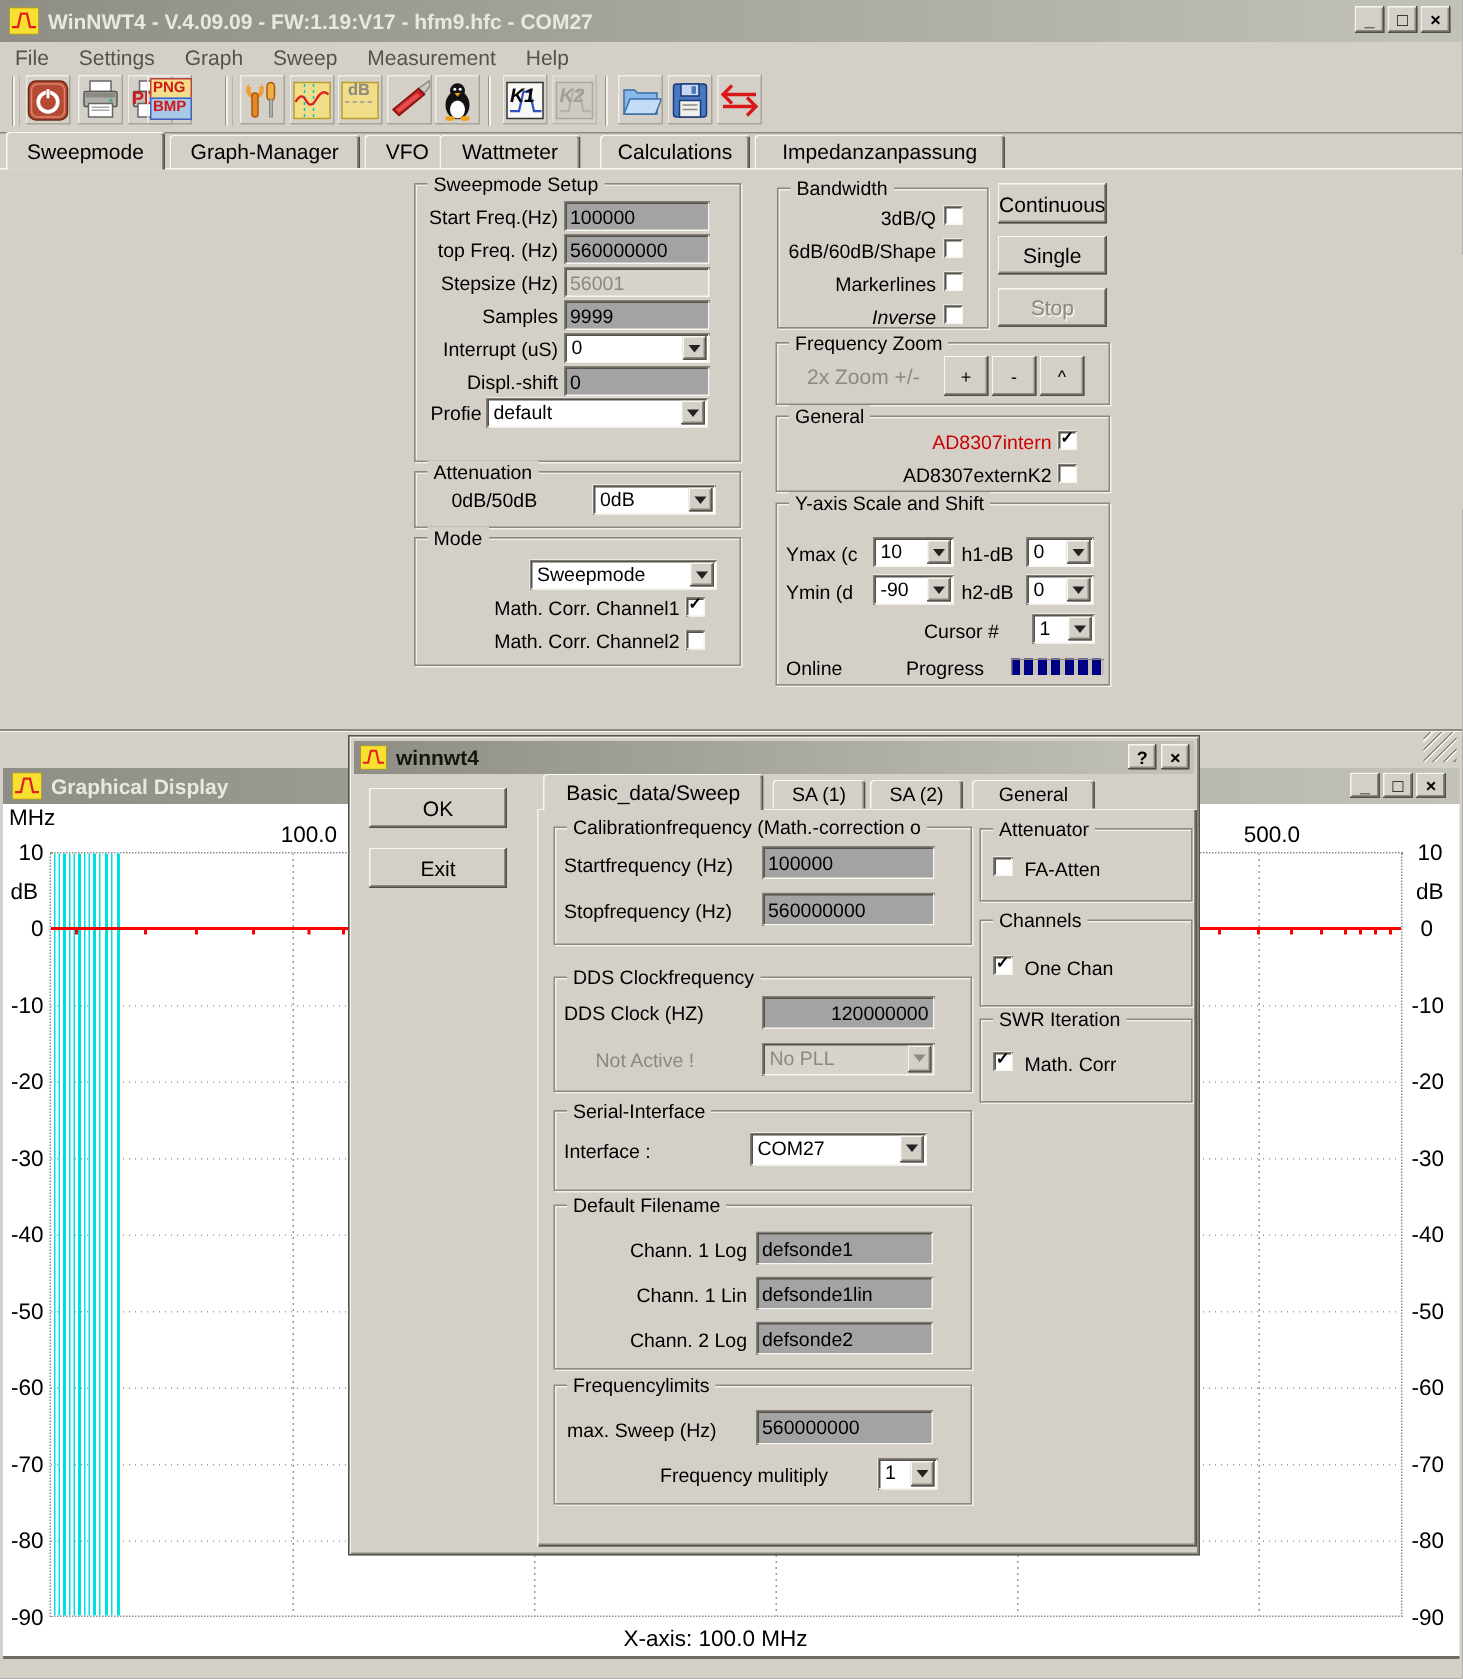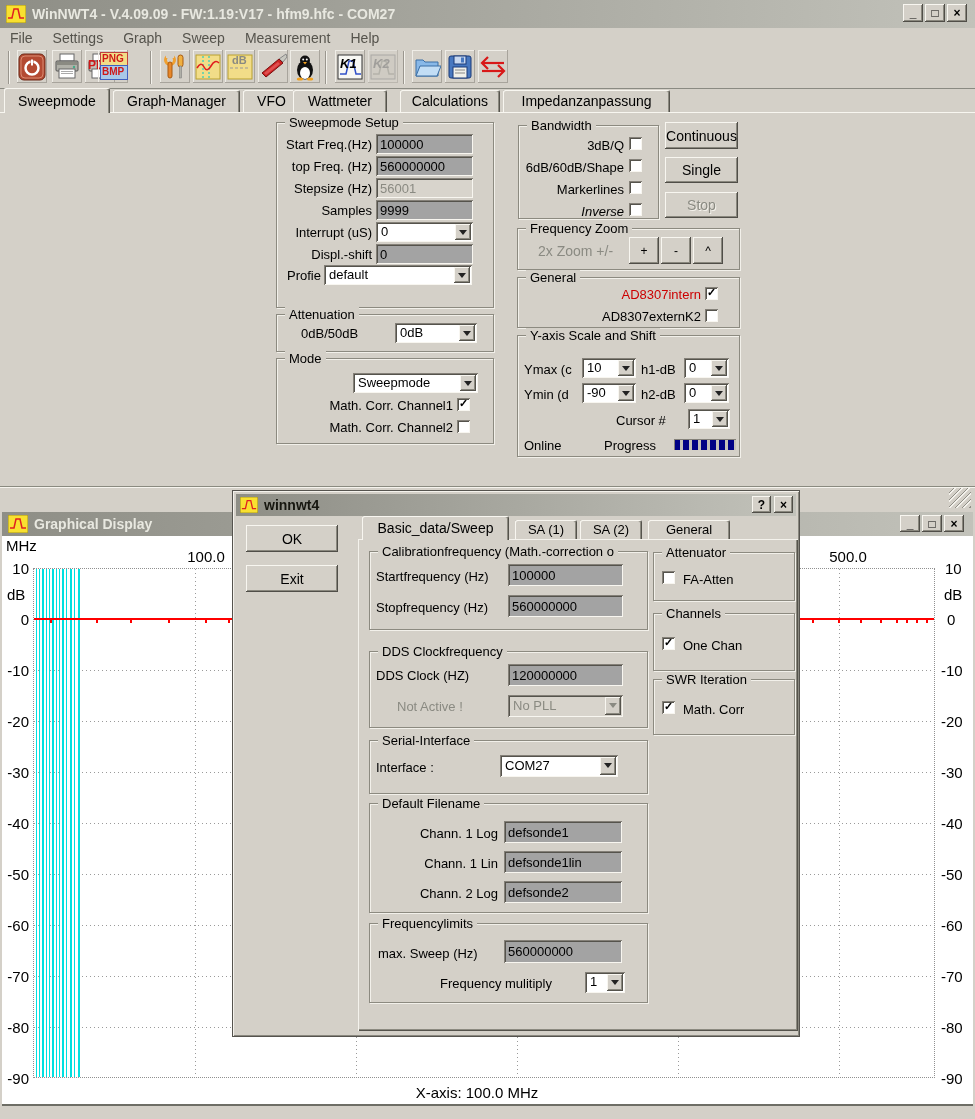--- a/index.html
+++ b/index.html
@@ -462,21 +462,21 @@
       <span class="gt">Calibrationfrequency (Math.-correction o</span>
       <span class="lbl" style="left:6px;top:17px;width:130px;">Startfrequency (Hz)</span>
       <input class="inp" style="left: 138px; top: 12px; width: 115px; height: 22px;" value="100000">
       <span class="lbl" style="left:6px;top:48px;width:130px;">Stopfrequency (Hz)</span>
       <input class="inp" style="left: 138px; top: 43px; width: 115px; height: 22px;" value="560000000">
     </div>
 
     <div class="grp" style="left:136px;top:160px;width:277px;height:75px;">
       <span class="gt">DDS Clockfrequency</span>
       <span class="lbl" style="left:6px;top:16px;width:130px;">DDS Clock (HZ)</span>
-      <input class="inp" style="left: 138px; top: 12px; width: 115px; height: 22px;" value="120000000">
+      <input class="inp" style="left: 138px; top: 12px; width: 115px; height: 22px; text-align: right;" value="120000000">
       <span class="lbl gray" style="left:27px;top:47px;">Not Active !</span>
       <span class="dd dis" style="left:138px;top:43px;width:115px;height:22px;">
           <span class="ddv" style="top:3px;">No PLL</span>
           <span class="dda"></span>
         </span>
     </div>
 
     <div class="grp" style="left:136px;top:249px;width:277px;height:52px;">
       <span class="gt">Serial-Interface</span>
       <span class="lbl" style="left:6px;top:19px;">Interface :</span>

